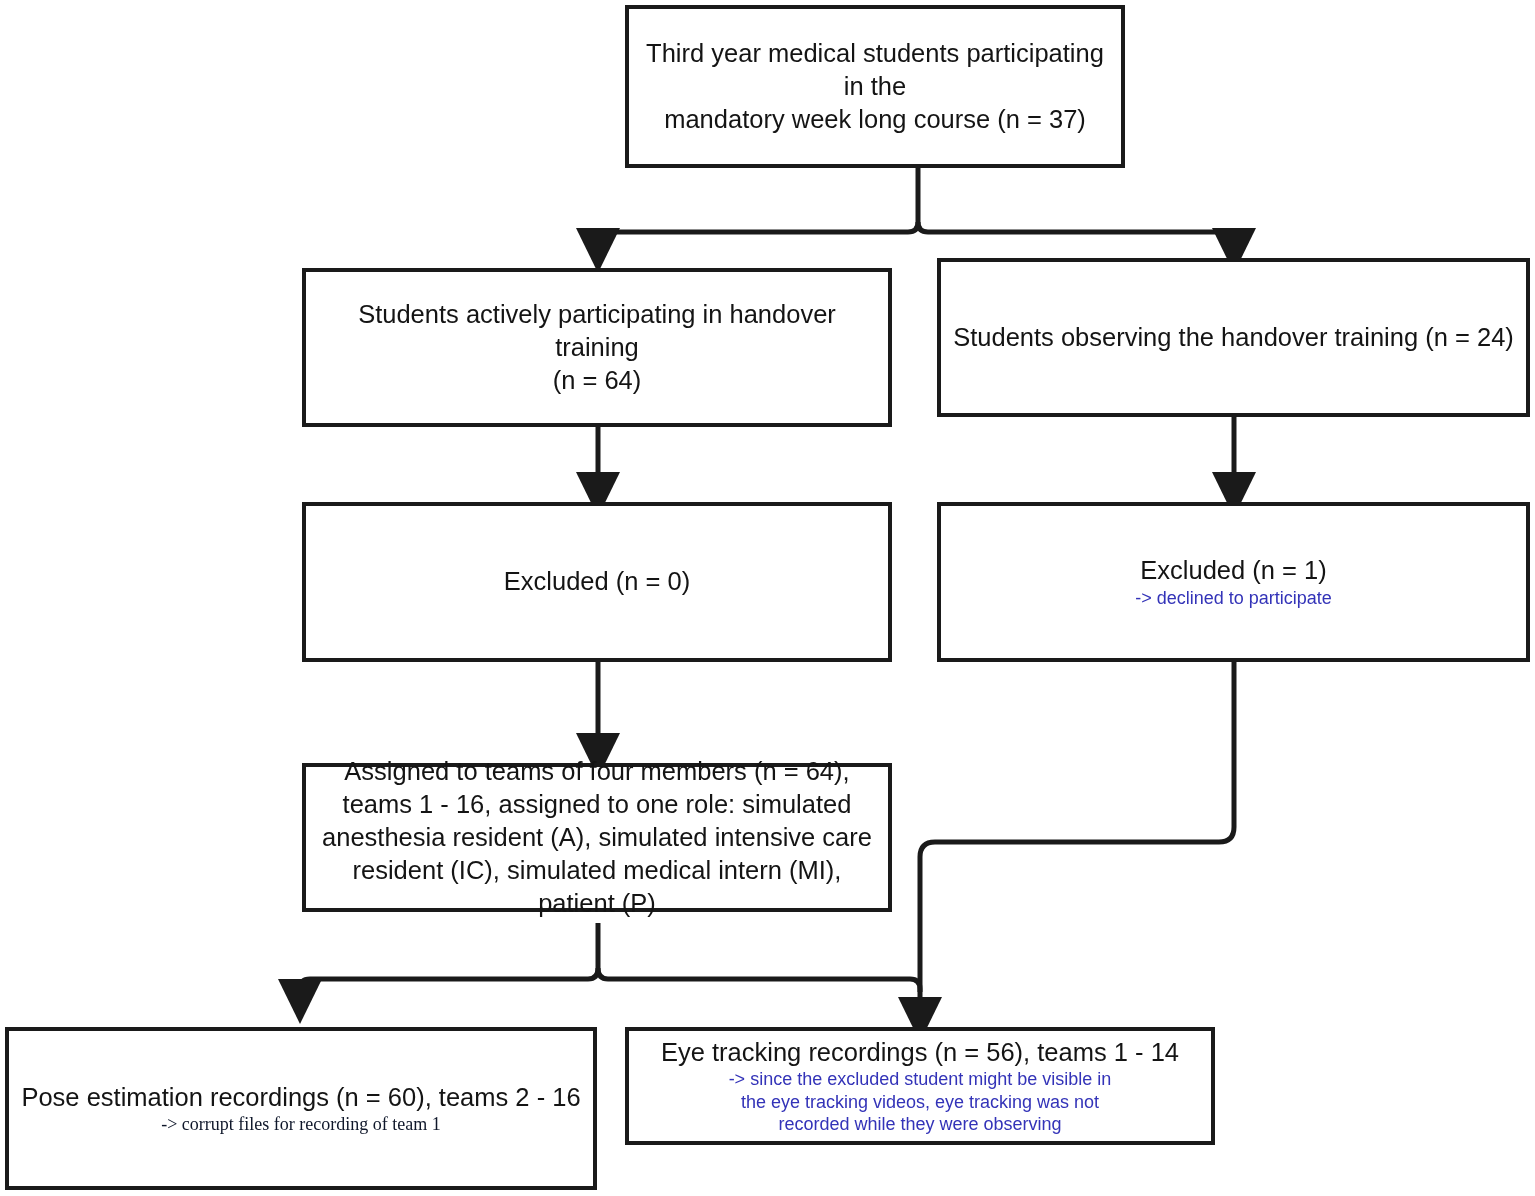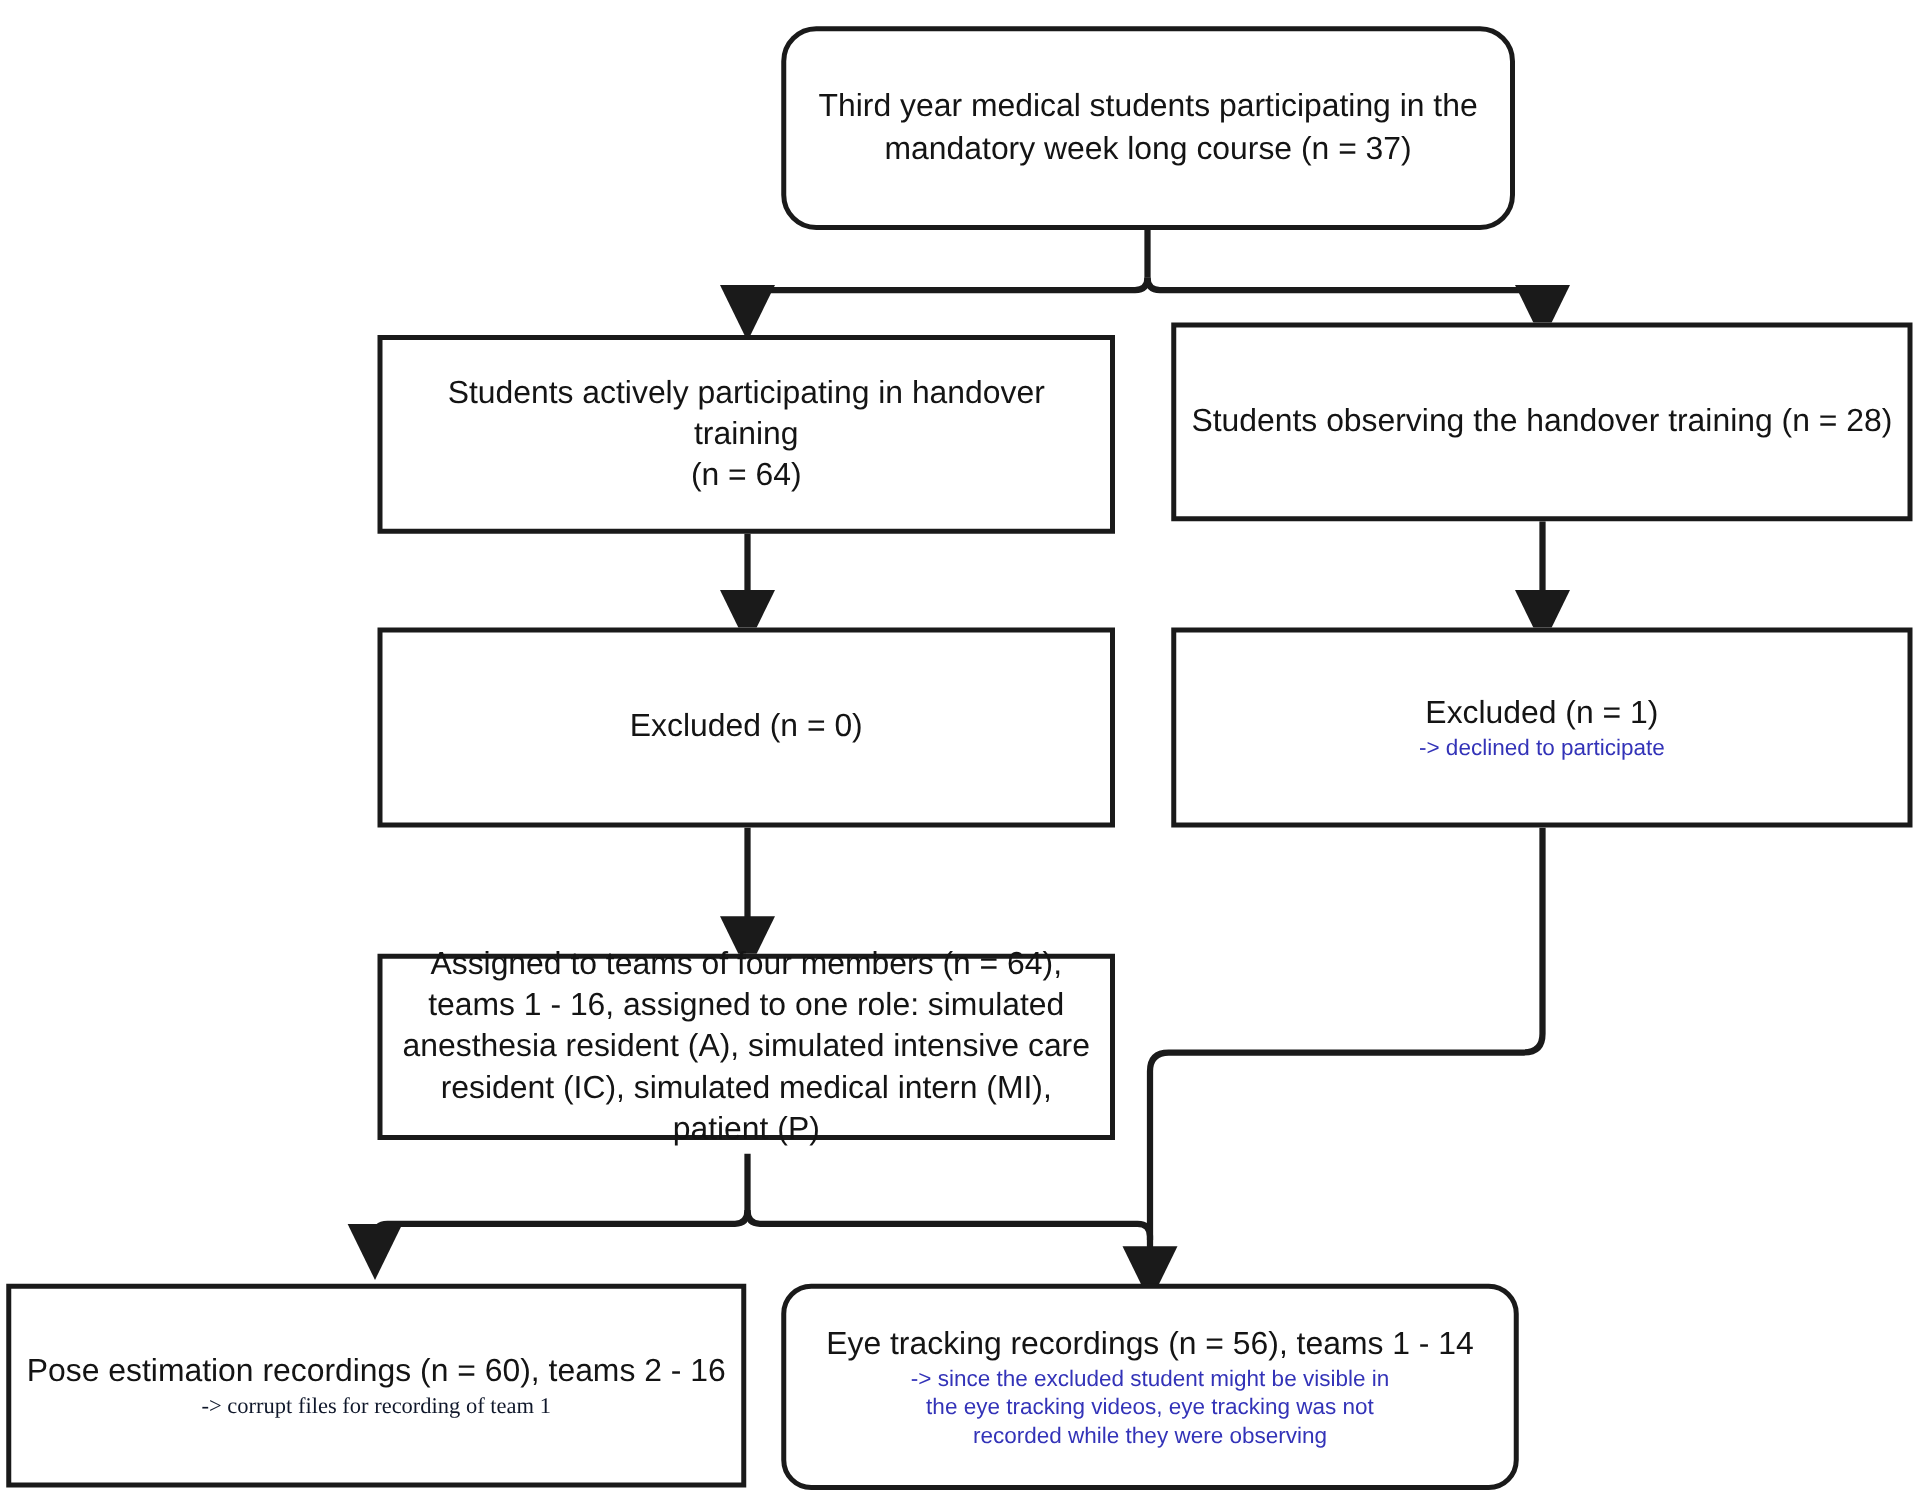--- a/index.html
+++ b/index.html
@@ -38,28 +38,28 @@
     padding: 0 10px;
     line-height: 1.30;
   }
   .t-black { color: #141414; }
   .t-blue  { color: #3333b8; }
   .t-green { color: #0f172a; font-family: Liberation Serif, serif; }
   .fs-main { font-size: 25.5px; }
   .fs-note { font-size: 18px; }
 
   
-  #node-top       { left: 625px; top: 21px;    width: 587px; height: 163px; border-radius: 28px; }
+  #node-top       { left: 625px; top: 5px;    width: 500px; height: 163px; }
   #node-active    { left: 302px; top: 268px;  width: 590px; height: 159px; }
   #node-observe   { left: 937px; top: 258px;  width: 593px; height: 159px; }
   #node-excl-left { left: 302px; top: 502px;  width: 590px; height: 160px; }
   #node-excl-right{ left: 937px; top: 502px;  width: 593px; height: 160px; align-items: center; }
   #node-assigned  { left: 302px; top: 763px;  width: 590px; height: 149px; }
   #node-pose      { left: 5px;   top: 1027px; width: 592px; height: 163px; }
-  #node-eye       { left: 625px; top: 1027px; width: 590px; height: 165px; border-radius: 24px; }
+  #node-eye       { left: 625px; top: 1027px; width: 590px; height: 118px; }
 
   #node-assigned .body { line-height: 1.30; }
   #node-eye .body { line-height: 1.26; }
   #node-pose .body { line-height: 1.26; }
 </style>
 </head>
 <body>
 
 <div id="canvas">
 
@@ -112,21 +112,21 @@
 
   <div class="node" id="node-active">
     <div class="body fs-main t-black">
       <div>Students actively participating in handover training</div>
       <div>(n = 64)</div>
     </div>
   </div>
 
   <div class="node" id="node-observe">
     <div class="body fs-main t-black">
-      <div>Students observing the handover training (n = 28)</div>
+      <div>Students observing the handover training (n = 24)</div>
     </div>
   </div>
 
   <div class="node" id="node-excl-left">
     <div class="body fs-main t-black">
       <div>Excluded (n = 0)</div>
     </div>
   </div>
 
   <div class="node" id="node-excl-right">

